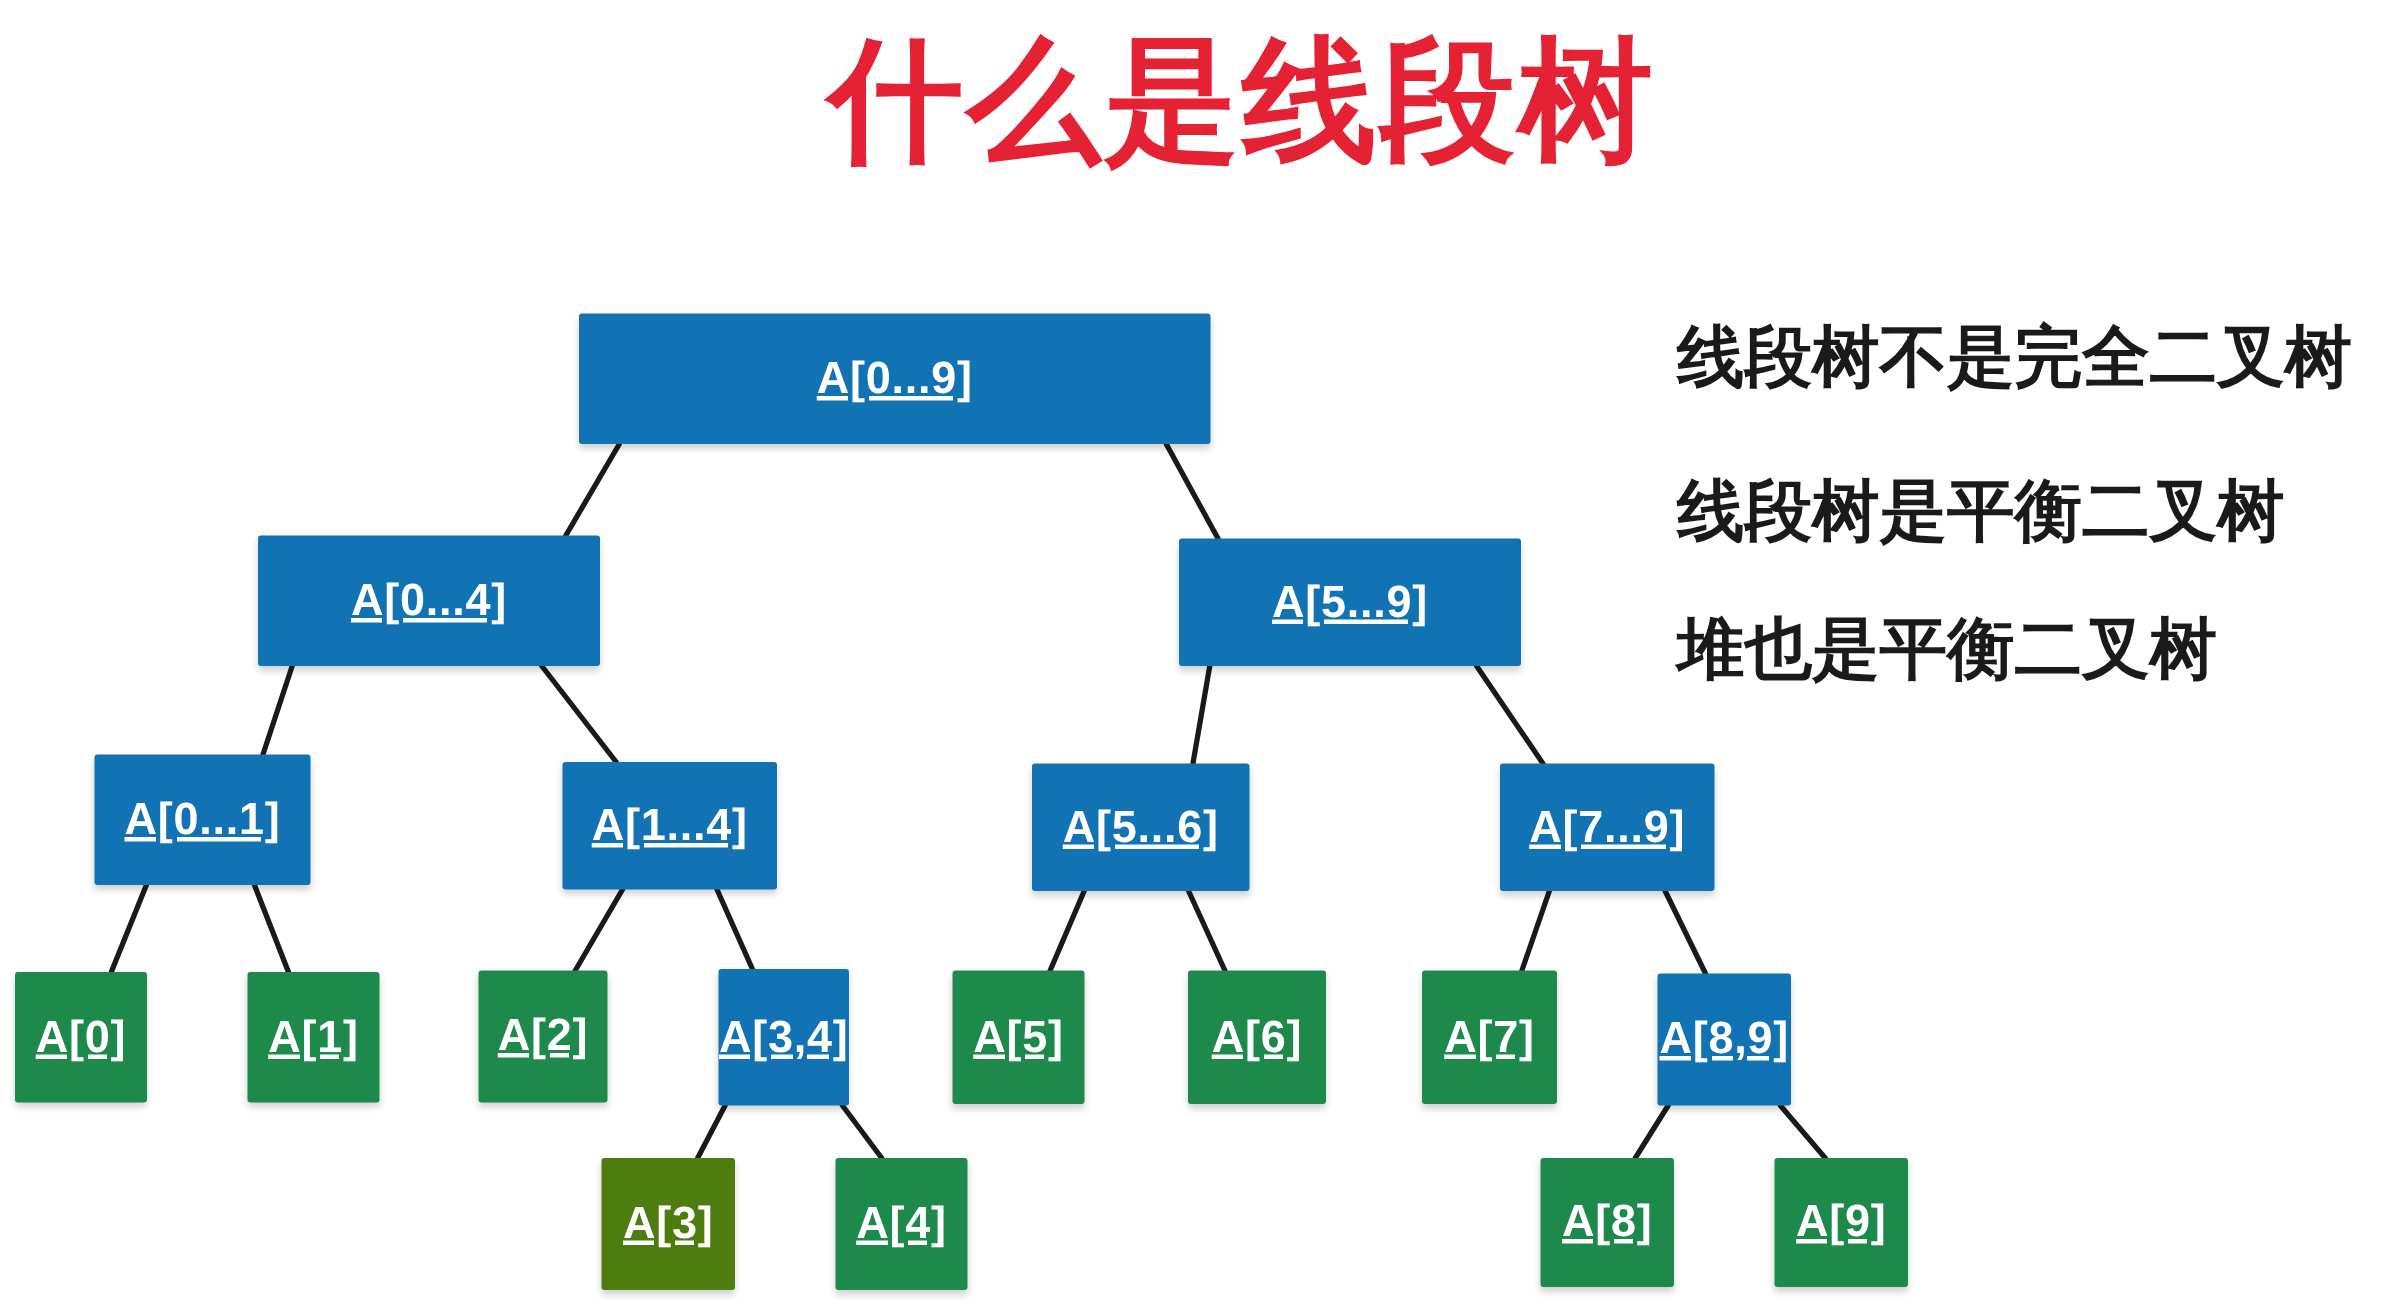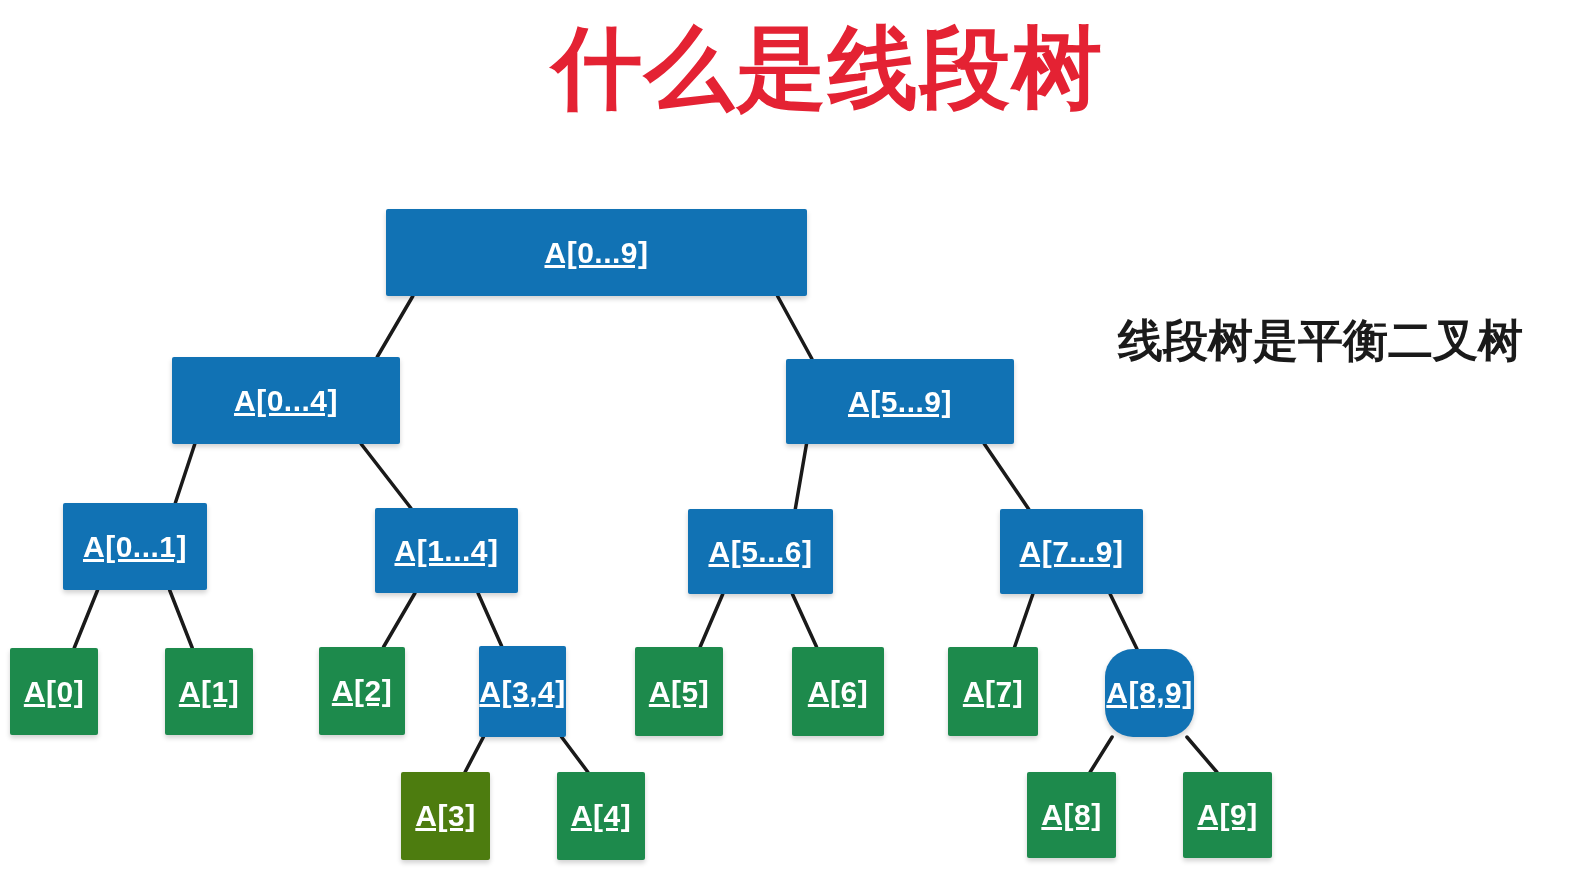--- a/index.html
+++ b/index.html
@@ -60,21 +60,23 @@
     box-sizing: border-box;
     text-decoration: underline;
   }
 </style>
 </head>
 <body>
 
 <div id="stage" style="background: rgb(255, 255, 255);">
   <div id="page-title" style="color: rgb(228, 34, 51);">什么是线段树</div>
 
+  <div class="note-line" style="top: 212px; color: rgb(26, 26, 26);">线段树不是完全二叉树</div>
   <div class="note-line" style="top: 315px; color: rgb(26, 26, 26);">线段树是平衡二叉树</div>
+  <div class="note-line" style="top: 407px; color: rgb(26, 26, 26);">堆也是平衡二叉树</div>
 
   <svg id="edges-layer" viewBox="0 0 1588 877" xmlns="http://www.w3.org/2000/svg">
       <line x1="412.9" y1="296.0" x2="377.2" y2="357.0" stroke="#1a1a1a" stroke-width="3.5" stroke-linecap="round"></line>
       <line x1="777.5" y1="296.0" x2="812.0" y2="359.0" stroke="#1a1a1a" stroke-width="3.5" stroke-linecap="round"></line>
       <line x1="194.8" y1="444.0" x2="175.3" y2="503.0" stroke="#1a1a1a" stroke-width="3.5" stroke-linecap="round"></line>
       <line x1="361.2" y1="444.0" x2="410.8" y2="508.0" stroke="#1a1a1a" stroke-width="3.5" stroke-linecap="round"></line>
       <line x1="806.5" y1="444.0" x2="795.3" y2="509.0" stroke="#1a1a1a" stroke-width="3.5" stroke-linecap="round"></line>
       <line x1="984.4" y1="444.0" x2="1028.6" y2="509.0" stroke="#1a1a1a" stroke-width="3.5" stroke-linecap="round"></line>
       <line x1="97.6" y1="590.0" x2="74.2" y2="648.0" stroke="#1a1a1a" stroke-width="3.5" stroke-linecap="round"></line>
       <line x1="169.6" y1="590.0" x2="192.3" y2="648.0" stroke="#1a1a1a" stroke-width="3.5" stroke-linecap="round"></line>
@@ -98,19 +100,19 @@
       <div class="tree-node" style="left: 375px; top: 508px; width: 143px; height: 85px; background: rgb(17, 114, 180); color: rgb(255, 255, 255);">A[1...4]</div>
       <div class="tree-node" style="left: 688px; top: 509px; width: 145px; height: 85px; background: rgb(17, 114, 180); color: rgb(255, 255, 255);">A[5...6]</div>
       <div class="tree-node" style="left: 1000px; top: 509px; width: 143px; height: 85px; background: rgb(17, 114, 180); color: rgb(255, 255, 255);">A[7...9]</div>
       <div class="tree-node" style="left: 10px; top: 648px; width: 88px; height: 87px; background: rgb(29, 138, 76); color: rgb(255, 255, 255);">A[0]</div>
       <div class="tree-node" style="left: 165px; top: 648px; width: 88px; height: 87px; background: rgb(29, 138, 76); color: rgb(255, 255, 255);">A[1]</div>
       <div class="tree-node" style="left: 319px; top: 647px; width: 86px; height: 88px; background: rgb(29, 138, 76); color: rgb(255, 255, 255);">A[2]</div>
       <div class="tree-node" style="left: 479px; top: 646px; width: 87px; height: 91px; background: rgb(17, 114, 180); color: rgb(255, 255, 255);">A[3,4]</div>
       <div class="tree-node" style="left: 635px; top: 647px; width: 88px; height: 89px; background: rgb(29, 138, 76); color: rgb(255, 255, 255);">A[5]</div>
       <div class="tree-node" style="left: 792px; top: 647px; width: 92px; height: 89px; background: rgb(29, 138, 76); color: rgb(255, 255, 255);">A[6]</div>
       <div class="tree-node" style="left: 948px; top: 647px; width: 90px; height: 89px; background: rgb(29, 138, 76); color: rgb(255, 255, 255);">A[7]</div>
-      <div class="tree-node" style="left: 1105px; top: 649px; width: 89px; height: 88px; background: rgb(17, 114, 180); color: rgb(255, 255, 255); border-radius: 28px;">A[8,9]</div>
+      <div class="tree-node" style="left: 1105px; top: 649px; width: 89px; height: 88px; background: rgb(17, 114, 180); color: rgb(255, 255, 255);">A[8,9]</div>
       <div class="tree-node" style="left: 401px; top: 772px; width: 89px; height: 88px; background: #4d7c0f; color: rgb(255, 255, 255);">A[3]</div>
       <div class="tree-node" style="left: 557px; top: 772px; width: 88px; height: 88px; background: rgb(29, 138, 76); color: rgb(255, 255, 255);">A[4]</div>
       <div class="tree-node" style="left: 1027px; top: 772px; width: 89px; height: 86px; background: rgb(29, 138, 76); color: rgb(255, 255, 255);">A[8]</div>
       <div class="tree-node" style="left: 1183px; top: 772px; width: 89px; height: 86px; background: rgb(29, 138, 76); color: rgb(255, 255, 255);">A[9]</div>
     </div>
 </div>
 
 </body></html>

